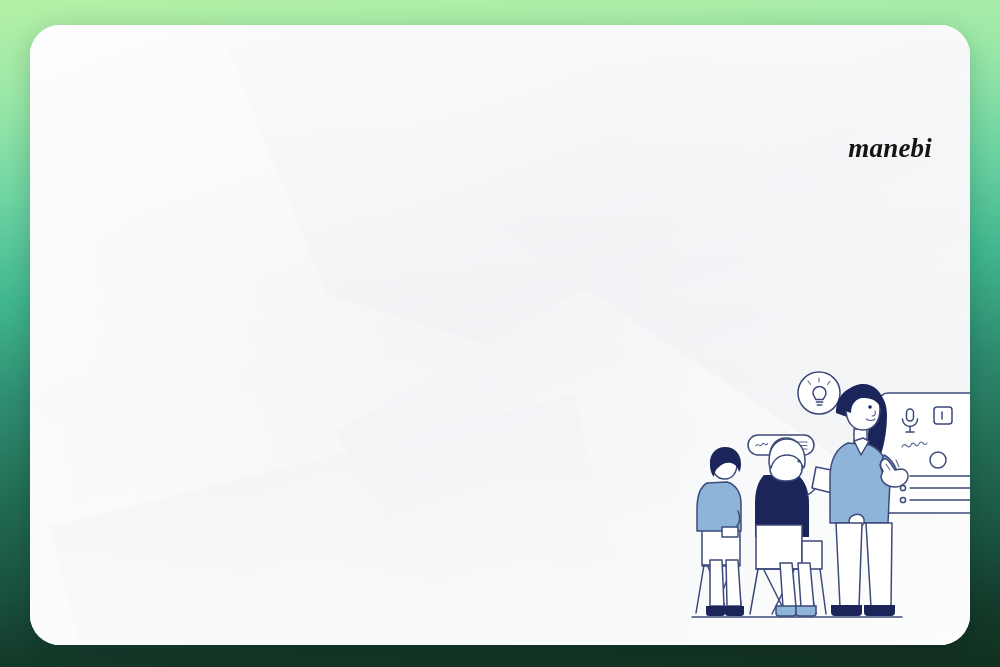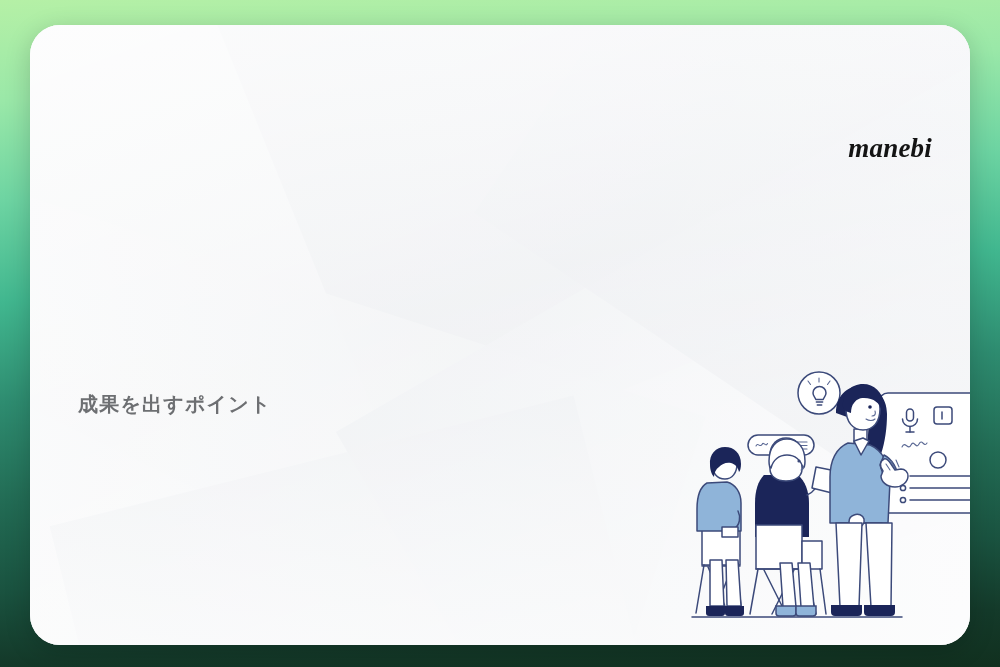--- a/index.html
+++ b/index.html
@@ -87,21 +87,20 @@
     <div class="facet" id="fx1"></div>
     <div class="facet" id="fx2"></div>
     <div class="facet" id="fx3"></div>
     <div class="facet" id="fx4"></div>
     <div class="facet" id="fx5"></div>
     <div class="facet" id="fx6"></div>
     <div id="veil"></div>
 
     <div id="logo">manebi</div>
 
-    <div id="subtitle">成果を出すポイント</div>
 
     <div id="illus">
       <svg viewBox="0 0 330 300" xmlns="http://www.w3.org/2000/svg">
         <defs>
           <style>
             .ln  { fill:none; stroke:#3c4a7a; stroke-width:1.5; stroke-linecap:round; stroke-linejoin:round; }
             .lnf { fill:#ffffff; stroke:#3c4a7a; stroke-width:1.5; stroke-linejoin:round; stroke-linecap:round; }
             .nv  { fill:#1b2559; }
             .bl  { fill:#8fb4d9; stroke:#3c4a7a; stroke-width:1.5; stroke-linejoin:round; }
             .blf { fill:#8fb4d9; }

